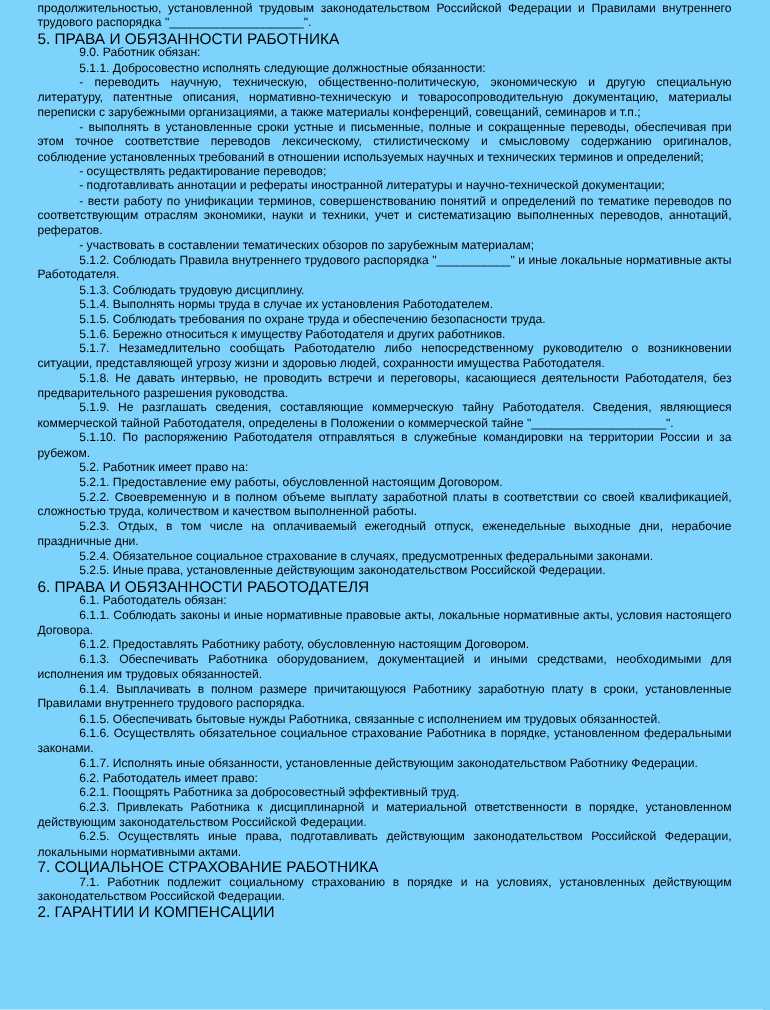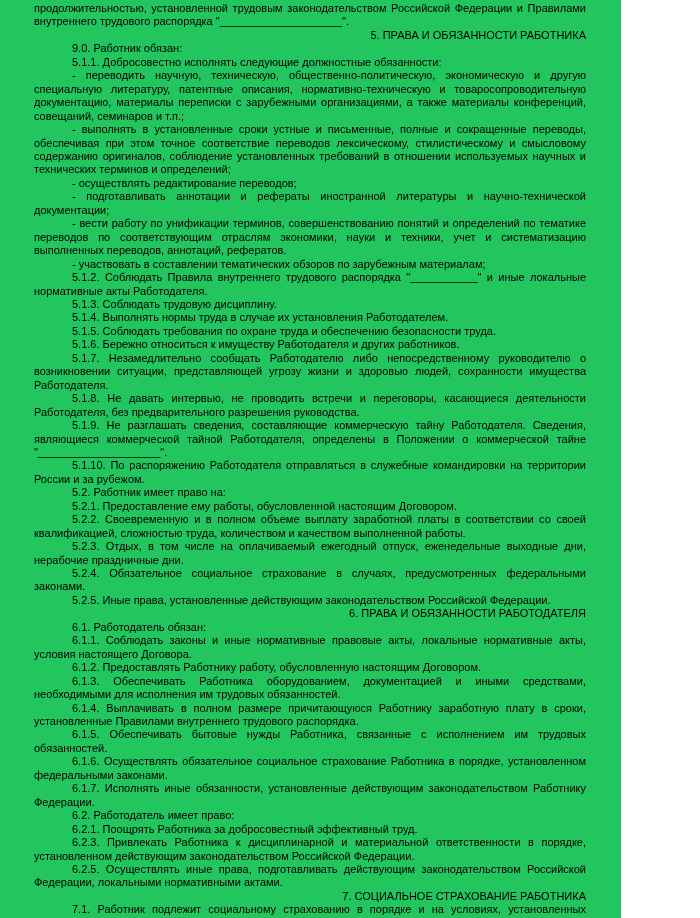--- a/index.html
+++ b/index.html
@@ -2,44 +2,44 @@
 <html><head>
 <meta charset="utf-8">
 <style>
   html, body {
     margin: 0;
     padding: 0;
     background: #ffffff;
   }
   .page {
     position: relative;
-    width: 621px;
+    width: 700px;
     height: 918px;
     box-sizing: border-box;
     padding: 2px 35px 0 34px;
-    background: #22c55e;
+    background: #7dd3fc;
     font-family: "Liberation Sans", "DejaVu Sans", sans-serif;
     font-size: 11px;
     line-height: 13.45px;
     color: #000000;
     overflow: hidden;
   }
   .para {
     margin: 0;
     text-align: justify;
     text-indent: 38px;
   }
   .para.continuation {
     text-indent: 0;
   }
   .heading {
     margin: 0;
-    text-align: right;
+    text-align: left;
     font-weight: normal;
-    font-size: 11px;
+    font-size: 14px;
     line-height: 13.45px;
   }
 </style>
 </head>
 <body>
 
 <div class="page">
   <div class="content" id="doc-content">
       <p class="para continuation">продолжительностью, установленной трудовым законодательством Российской Федерации и Правилами внутреннего трудового распорядка "____________________".</p>
       <p class="heading">5. ПРАВА И ОБЯЗАННОСТИ РАБОТНИКА</p>

